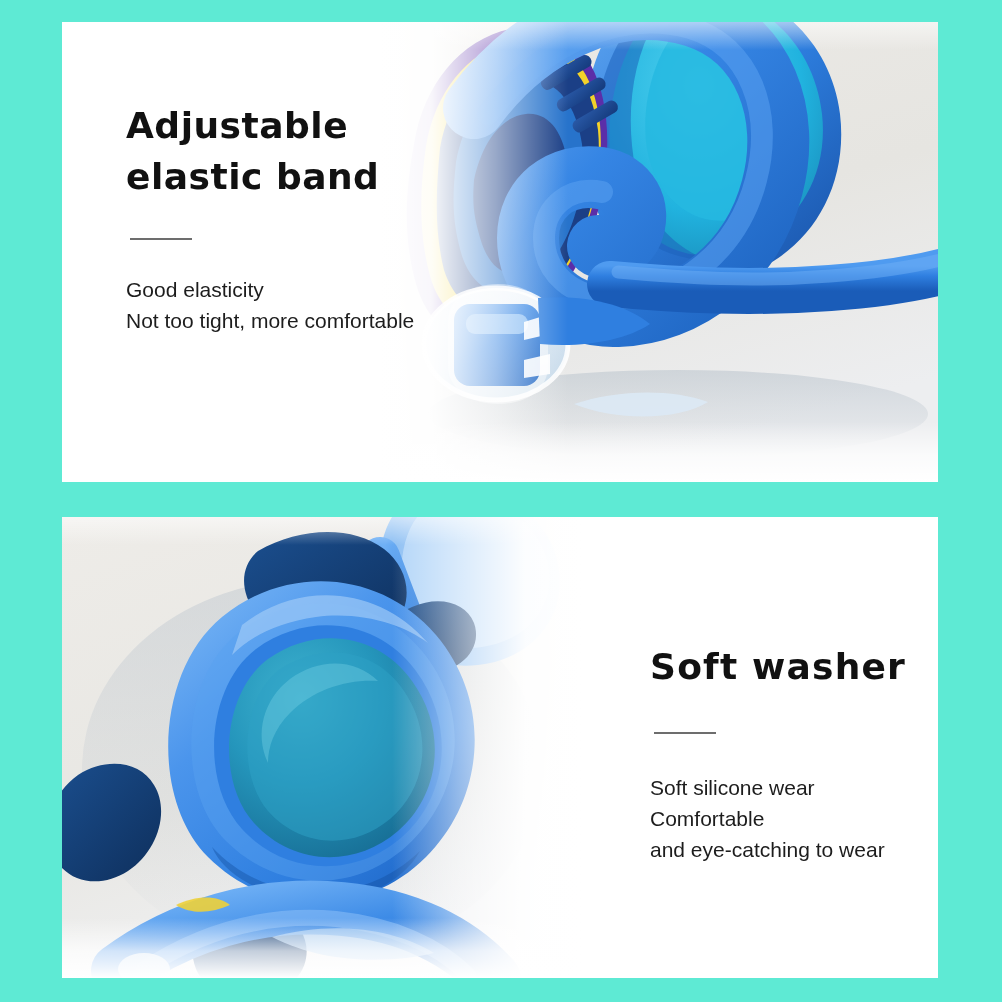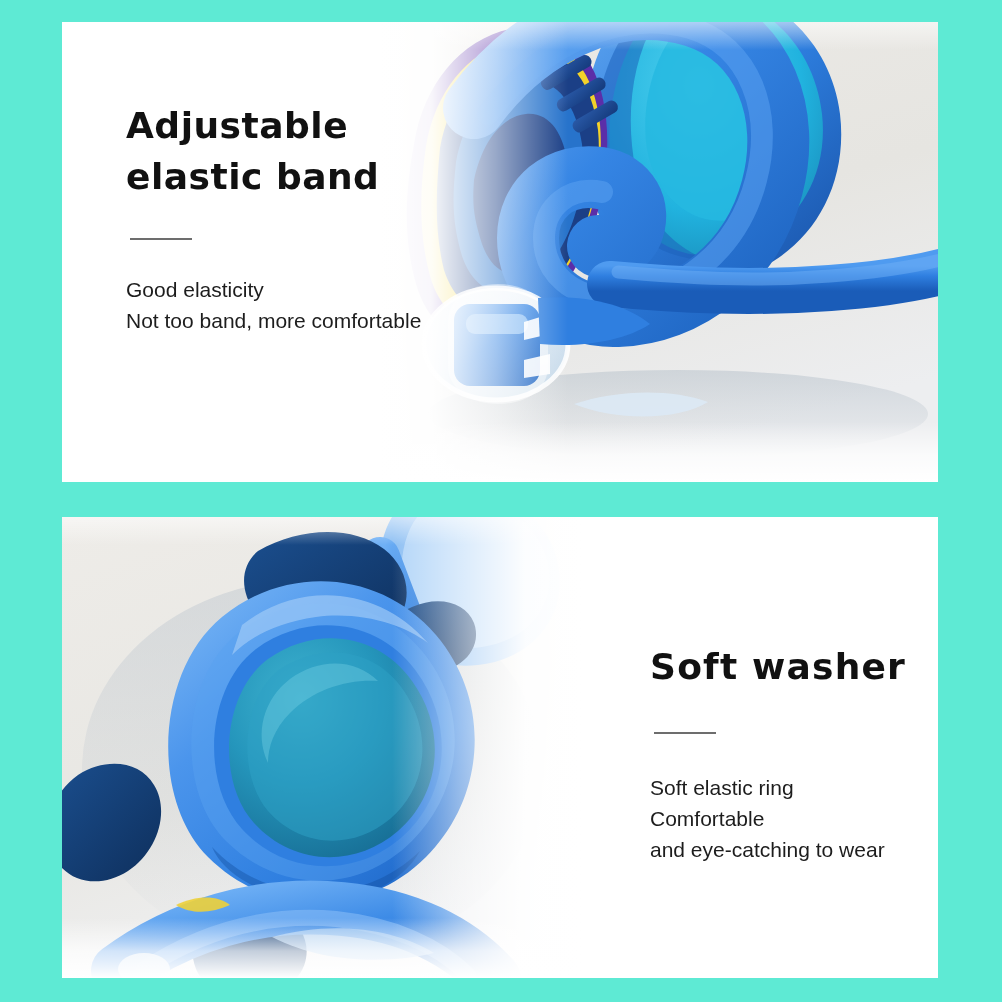--- a/index.html
+++ b/index.html
@@ -258,21 +258,21 @@
       <div class="top-fade"></div>
       <div class="bottom-fade"></div>
       <div class="fade" id="band-fade"></div>
     </div>
 
     <div class="text-block" id="band-text">
       <h2 class="headline">Adjustable
 elastic band</h2>
       <div class="divider"></div>
       <p class="subtext">Good elasticity
-Not too band, more comfortable</p>
+Not too tight, more comfortable</p>
     </div>
 
   </div>
 
   <div class="panel" id="panel-washer">
 
     <div class="photo" id="washer-photo">
       <svg viewBox="0 0 520 461" preserveAspectRatio="xMidYMid slice" aria-hidden="true">
         <defs>
           <linearGradient id="bdrop2" x1="0" y1="0" x2="0.4" y2="1">
@@ -349,20 +349,20 @@
         <ellipse cx="82" cy="452" rx="26" ry="16" fill="#dbe9f5" opacity="0.9"></ellipse>
       </svg>
       <div class="top-fade"></div>
       <div class="bottom-fade"></div>
       <div class="fade" id="washer-fade"></div>
     </div>
 
     <div class="text-block" id="washer-text">
       <h2 class="headline">Soft washer</h2>
       <div class="divider"></div>
-      <p class="subtext">Soft elastic ring
+      <p class="subtext">Soft silicone wear
 Comfortable
 and eye-catching to wear</p>
     </div>
 
   </div>
 
 </div>
 
 </body></html>

